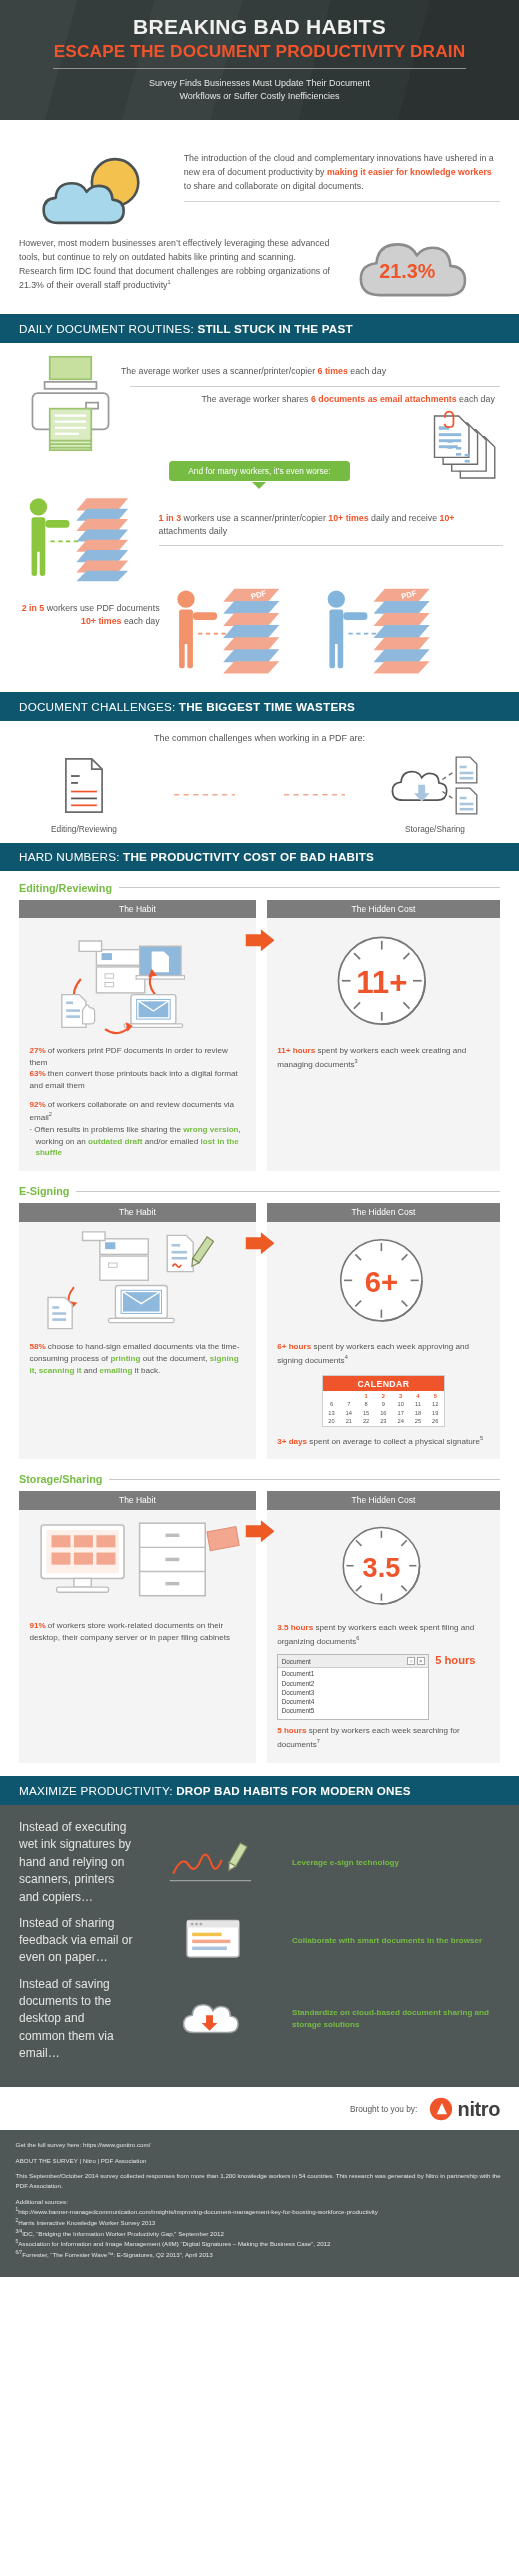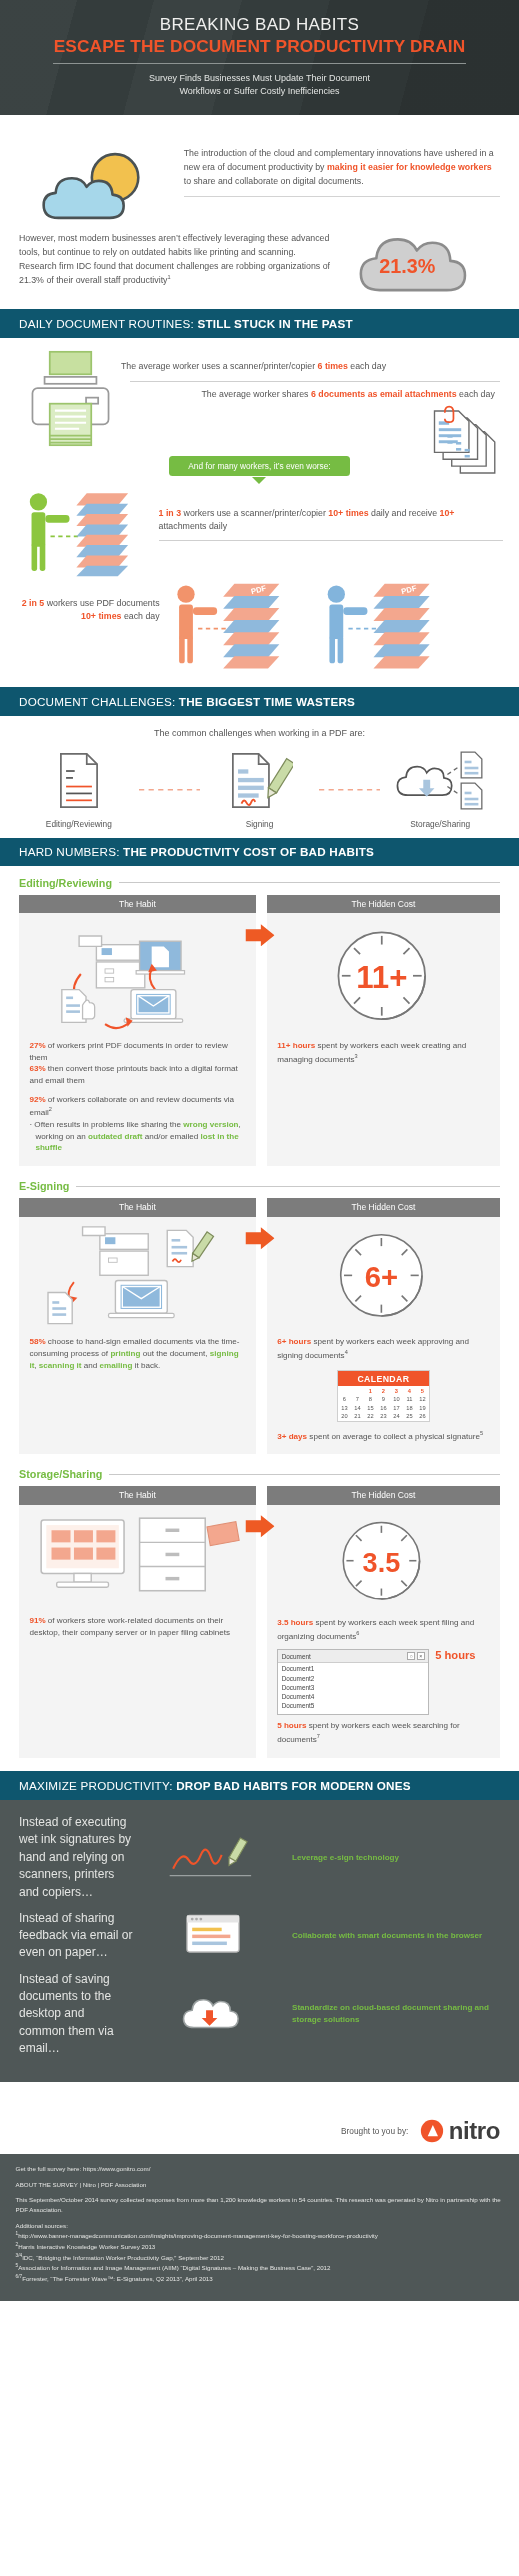--- a/index.html
+++ b/index.html
@@ -10,21 +10,21 @@
   }
   .page { width:519px; position:relative; }
 
   
   .hero {
     background:#343c3c;
     background-image:
       linear-gradient(105deg, rgba(255,255,255,.035) 0 14%, transparent 14% 28%, rgba(255,255,255,.03) 28% 44%, transparent 44% 60%, rgba(0,0,0,.10) 60% 78%, rgba(0,0,0,.18) 78% 100%);
     padding:14px 17.3px 17.3px; text-align:center;
   }
-  .hero h1 { font-size:17px; font-weight:400; color:#f0f0ee; letter-spacing:0.3px; line-height:1.25; }
+  .hero h1 { font-size:21px; font-weight:700; color:#f0f0ee; letter-spacing:0.3px; line-height:1.25; }
   .hero h2 { font-size:17.3px; font-weight:bold; color:#f0542a; letter-spacing:0.1px; line-height:1.2; margin-top:0.9px;}
   .hero .rule { height:0.9px; background:#8d9392; margin:6px 36px 7.8px; }
   .hero p { font-size:9px; color:#e4e6e4; line-height:1.45; font-weight:400; }
 
   
   .intro { padding:29px 19px 12px; }
   .intro-row { display:flex; align-items:flex-start; gap:8.7px; }
   .cloudsun { width:156px; flex:0 0 156px; display:flex; justify-content:center; padding-top:5.2px;}
   .intro-txt { flex:1; font-size:8.8px; line-height:1.55; color:#555; padding-top:3.5px;}
   .intro-txt .hi { color:#f0542a; font-weight:bold; }
@@ -90,21 +90,21 @@
   .grn { color:#76bc43; font-weight:bold; }
 
   .arrow-between {
     position:absolute; left:50%; top:29px; transform:translateX(-50%); z-index:5;
   }
   .cols-wrap { position:relative; }
 
   .art { display:flex; justify-content:center; align-items:center; margin-bottom:7px;}
 
   
-  .cal { width:93px; margin:8.7px auto 7px; border:0.9px solid #cfcfcf; background:#fff; }
+  .cal { width:123px; margin:8.7px auto 7px; border:0.9px solid #cfcfcf; background:#fff; }
   .cal-h { background:#f0542a; color:#fff; text-align:center; font-size:8.7px; font-weight:bold; padding:2.6px 0; letter-spacing:0.4px;}
   .cal table { width:100%; border-collapse:collapse; }
   .cal td { font-size:5.7px; color:#555; text-align:center; padding:1.3px 0; }
   .cal tr:first-child td { font-weight:bold; color:#f0542a; }
 
   
   .win { width:152px; border:0.9px solid #b9b9b9; background:#fff; }
   .win-h { display:flex; align-items:center; justify-content:space-between; background:#ededed; border-bottom:0.9px solid #cdcdcd; padding:1.7px 3.5px;}
   .win-h .lbl { font-size:6.4px; color:#444; }
   .win-h .ctl { display:flex; gap:1.7px;}
@@ -115,24 +115,24 @@
 
   
   .mx { background:#4f5757; padding:14px 19px 15.6px; color:#e9eae8; }
   .mx-lead { font-size:9.2px; line-height:1.5; margin-bottom:10.4px; }
   .mx-row { display:flex; align-items:center; gap:7px; margin-bottom:8.7px; }
   .mx-a { flex:0 0 114px; font-size:12px; line-height:1.45; color:#e4e5e3;}
   .mx-mid { flex:0 0 145px; display:flex; justify-content:center; align-items:center;}
   .mx-c { flex:1; font-size:8.1px; line-height:1.45; color:#76bc43; font-weight:bold;}
 
   
-  .brand { background:#fff; padding:10.4px 19px 8.7px; display:flex; align-items:center; justify-content:flex-end; gap:12px;margin-top:25px;}
+  .brand { background:#fff; padding:10.4px 19px 8.7px; display:flex; align-items:center; justify-content:flex-end; gap:12px;}
   .brand .txt { font-size:8.3px; color:#555; }
   .nitro { display:flex; align-items:center; gap:4.3px; }
-  .nitro .wd { font-size:24px; color:#3f3f3f; font-weight:bold; letter-spacing:-0.4px;}
+  .nitro .wd { font-size:20px; color:#3f3f3f; font-weight:bold; letter-spacing:-0.4px;}
 
   
   .ft { background:#4f5757; color:#e4e5e3; padding:10.4px 15.6px 17.3px; font-size:6.2px; line-height:1.55;}
   .ft .sp { height:6px; }
   .ft sup { font-size:4.7px; }
 </style>
 </head>
 <body>
 
 <div class="page">
@@ -328,36 +328,20 @@
           <line x1="14" y1="42" x2="44" y2="42" stroke="#f0542a" stroke-width="2"></line>
           <line x1="14" y1="50" x2="44" y2="50" stroke="#555" stroke-width="2"></line>
           <line x1="14" y1="58" x2="44" y2="58" stroke="#f0542a" stroke-width="2"></line>
         </svg>
         <div class="cap">Editing/Reviewing</div>
       </div>
       <div class="dashes">
         <svg width="61" height="3.5" viewBox="0 0 70 4">
             <line x1="0" y1="2" x2="70" y2="2" stroke="#f3a78e" stroke-width="2" stroke-dasharray="6,5"></line>
           </svg>
-      </div>
-      <div class="s2-item">
-        <svg width="67" height="61" viewBox="0 0 78 70">
-          <path d="M8 4 h30 l12 12 v50 h-42 z" fill="#fff" stroke="#6b6b6b" stroke-width="2"></path>
-          <path d="M38 4 v12 h12" fill="none" stroke="#6b6b6b" stroke-width="2"></path>
-          <rect x="14" y="22" width="12" height="5" fill="#a9c5de"></rect>
-          <rect x="14" y="32" width="30" height="5" fill="#a9c5de"></rect>
-          <rect x="14" y="41" width="30" height="5" fill="#a9c5de"></rect>
-          <rect x="14" y="50" width="24" height="5" fill="#a9c5de"></rect>
-          <path d="M18 62 q3-7 6-1 q3 6 6-2 q2-4 4 1" fill="none" stroke="#f0542a" stroke-width="2.2"></path>
-          <g transform="rotate(32 60 36)">
-            <rect x="55" y="8" width="11" height="40" fill="#c9dba7" stroke="#7e8c5c" stroke-width="1.5"></rect>
-            <path d="M55 48 l5.5 10 5.5-10 z" fill="#e7e7d6" stroke="#7e8c5c" stroke-width="1.5"></path>
-          </g>
-        </svg>
-        <div class="cap">Signing</div>
       </div>
       <div class="dashes">
         <svg width="61" height="3.5" viewBox="0 0 70 4">
             <line x1="0" y1="2" x2="70" y2="2" stroke="#f3a78e" stroke-width="2" stroke-dasharray="6,5"></line>
           </svg>
       </div>
       <div class="s2-item">
         <svg width="93" height="61" viewBox="0 0 108 70">
           <path d="M16 52 q-12 0-12-11 q0-9 10-10 q1-12 13-12 q8 0 11 7 q4-5 9-5 q11 0 11 11 q9 1 9 9 q0 11-11 11 z" fill="#fff" stroke="#555" stroke-width="2"></path>
           <path d="M34 34 h8 v10 h5 l-9 10 -9-10 h5 z" fill="#a9c5de"></path>

